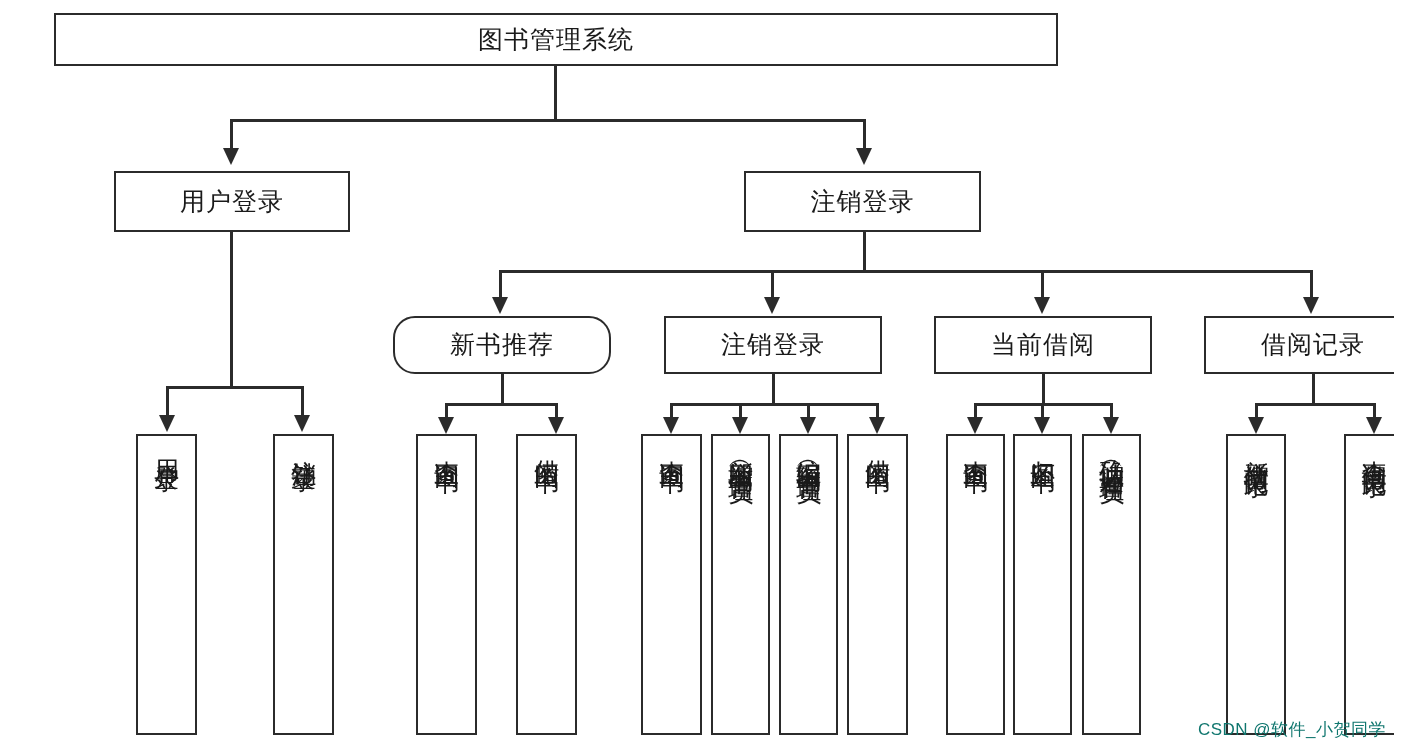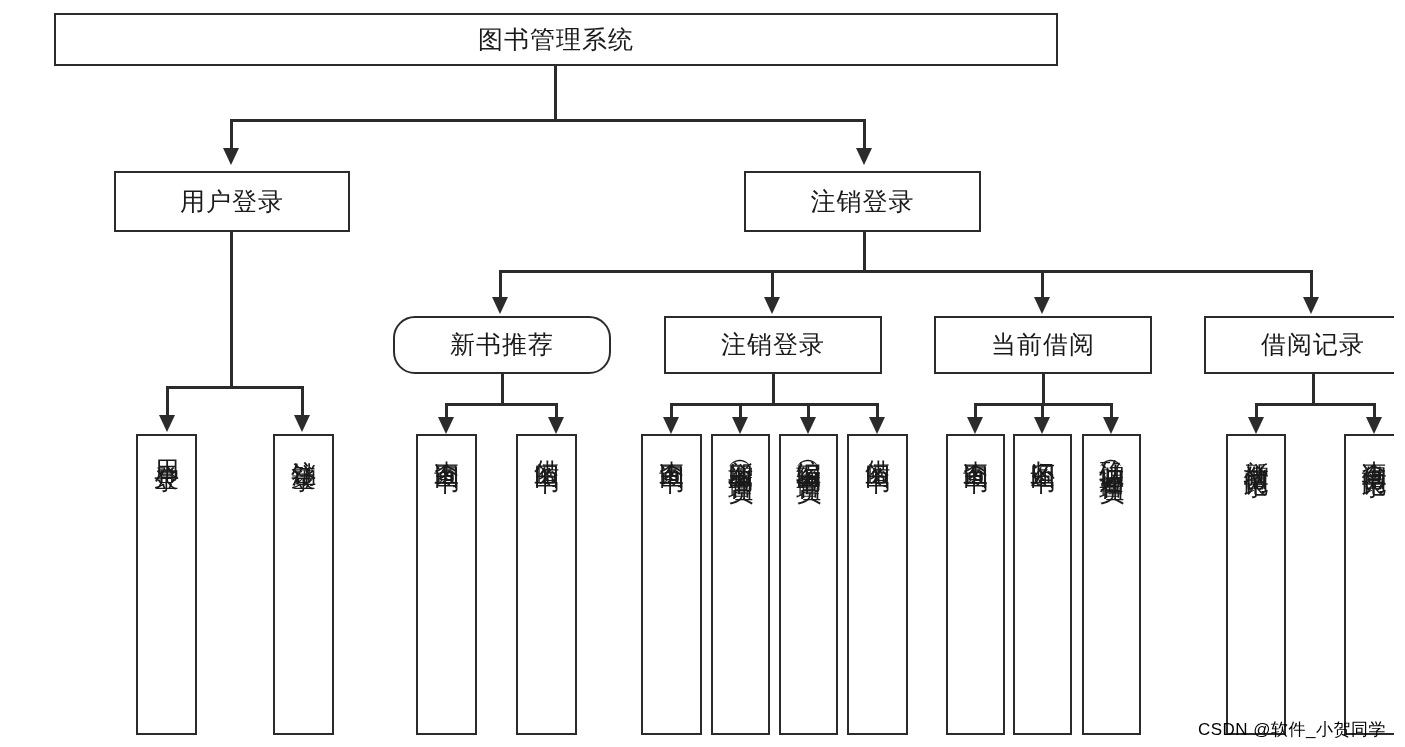--- a/index.html
+++ b/index.html
@@ -74,21 +74,21 @@
     border-left: 8px solid transparent;
     border-right: 8px solid transparent;
     border-top: 17px solid #2b2b2b;
   }
   
   #watermark {
     position: absolute;
     right: 8px;
     bottom: 6px;
     font-size: 17px;
-    color: #000000;
+    color: #0f766e;
     letter-spacing: 0.5px;
     white-space: nowrap;
     user-select: none;
   }
 </style>
 </head>
 <body>
 
 <div id="diagram-root">
 

